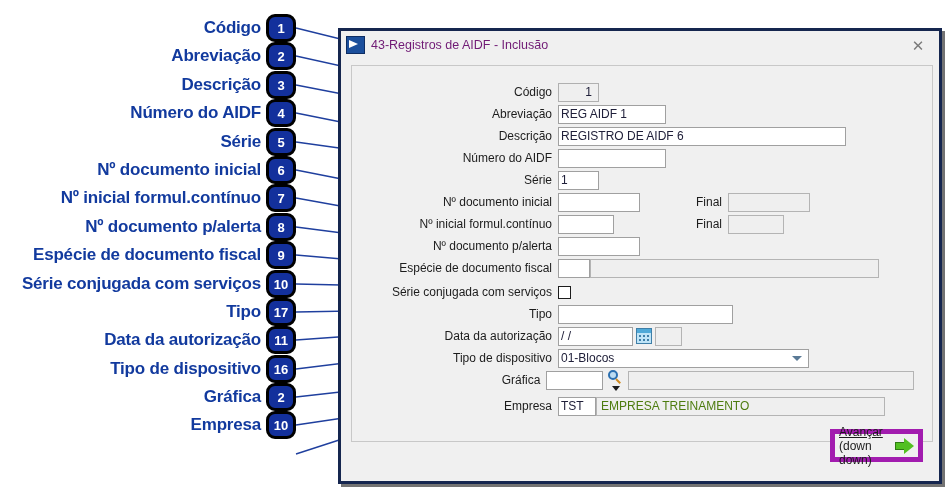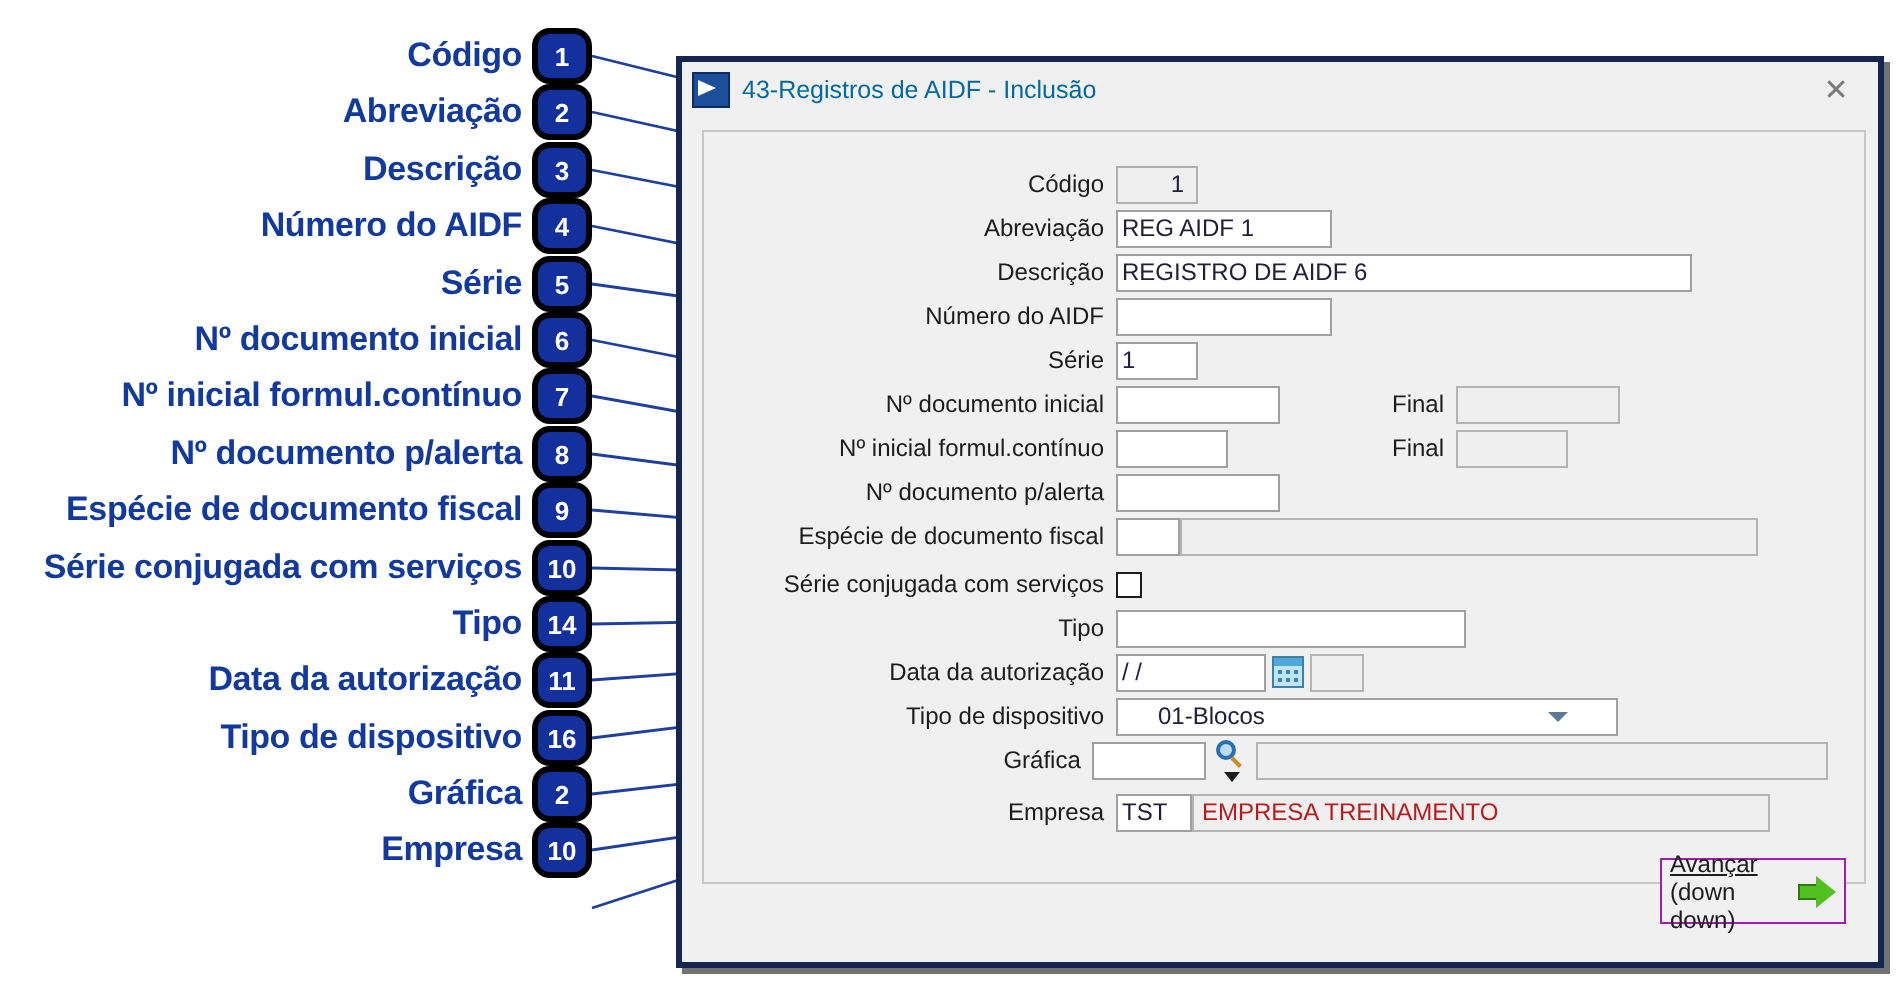--- a/index.html
+++ b/index.html
@@ -52,21 +52,21 @@
   }
   #winicon{
     width:17px;height:16px;margin-left:5px;margin-right:6px;
     background:#1b4f9c;border:1px solid #0d2d63;position:relative;flex:0 0 17px;
   }
   #winicon:after{
     content:"";position:absolute;left:2px;top:3px;
     width:0;height:0;border-left:9px solid #ffffff;
     border-top:4px solid transparent;border-bottom:4px solid transparent;
   }
-  #wintitle{font-size:12.5px;color:#0369a1;}
+  #wintitle{font-size:12.5px;color:#701a75;}
   #closebtn{
     position:absolute;right:6px;top:2px;width:30px;height:24px;
     display:flex;align-items:center;justify-content:center;
     color:#7a7a7a;font-size:15px;line-height:1;
   }
 
   #panel{
     position:absolute;left:10px;top:34px;width:582px;height:377px;
     border:1px solid #c8c8c8;background:#f0f0f0;box-sizing:border-box;
   }
@@ -76,21 +76,21 @@
   .lbl{
     font-size:12px;color:#1c1c1c;text-align:right;
     white-space:nowrap;line-height:20px;
   }
   .fld{
     box-sizing:border-box;height:19px;
     border:1px solid #a0a0a0;background:#ffffff;
     font-size:12px;color:#20203a;
     padding:0 2px;line-height:17px;white-space:nowrap;overflow:hidden;
   }
-  .fld.ro{background:#efefef;border:1px solid #b4b4b4;color:#b91c1c;}
+  .fld.ro{background:#efefef;border:1px solid #b4b4b4;color:#4d7c0f;}
   .fld.num{text-align:right;padding-right:6px;background:#efefef;border:1px solid #b0b0b0;}
   .subl{font-size:12px;color:#1c1c1c;line-height:20px;white-space:nowrap;}
 
   .chk{
     width:13px;height:13px;border:1px solid #1c1c1c;background:#ffffff;
     box-sizing:border-box;
   }
 
   
   .calicon{
@@ -111,33 +111,33 @@
     transform:rotate(45deg);transform-origin:left center;
   }
   .caret{
     width:0;height:0;border-left:4px solid transparent;border-right:4px solid transparent;
     border-top:5px solid #1c1c1c;
   }
 
   
   .combo{
     box-sizing:border-box;height:19px;border:1px solid #a0a0a0;background:#ffffff;
-    font-size:12px;color:#20203a;padding:0 20px;line-height:17px;
+    font-size:12px;color:#20203a;padding:0 2px;line-height:17px;
     display:flex;align-items:center;justify-content:space-between;
   }
   .combo .cv{white-space:nowrap;overflow:hidden;}
   .combo .cc{
     width:0;height:0;border-left:5px solid transparent;border-right:5px solid transparent;
     border-top:5px solid #5a7a96;margin-right:4px;
   }
 
   
   .btn{
     position:absolute;box-sizing:border-box;
-    background:#f0f0f0;border:1px solid #a21caf;
+    background:#f0f0f0;border:5px solid #a21caf;
     display:flex;align-items:center;justify-content:center;
     font-size:12px;color:#1c1c1c;
   }
   #btn-cancel{left:381px;top:398px;width:97px;height:33px;gap:7px;}
   #btn-next{left:489px;top:398px;width:93px;height:33px;gap:5px;padding:0 4px;}
   #btn-next .txt{text-align:left;line-height:14px;font-size:12px;}
   #btn-next .u{text-decoration:underline;}
 
   .xicon{width:15px;height:15px;position:relative;flex:0 0 15px;}
   .xicon span{
@@ -212,21 +212,21 @@
   <div class="callout" style="top:241px;left:0px;width:296px;">
     <span class="ctext">Espécie de documento fiscal</span>
     <span class="badge">9</span>
   </div>
   <div class="callout" style="top:270px;left:0px;width:296px;">
     <span class="ctext">Série conjugada com serviços</span>
     <span class="badge">10</span>
   </div>
   <div class="callout" style="top:298px;left:150px;width:146px;">
     <span class="ctext">Tipo</span>
-    <span class="badge">14</span>
+    <span class="badge">17</span>
   </div>
   <div class="callout" style="top:326px;left:56px;width:240px;">
     <span class="ctext">Data da autorização</span>
     <span class="badge">11</span>
   </div>
   <div class="callout" style="top:355px;left:56px;width:240px;">
     <span class="ctext">Tipo de dispositivo</span>
     <span class="badge">16</span>
   </div>
   <div class="callout" style="top:383px;left:126px;width:170px;">

